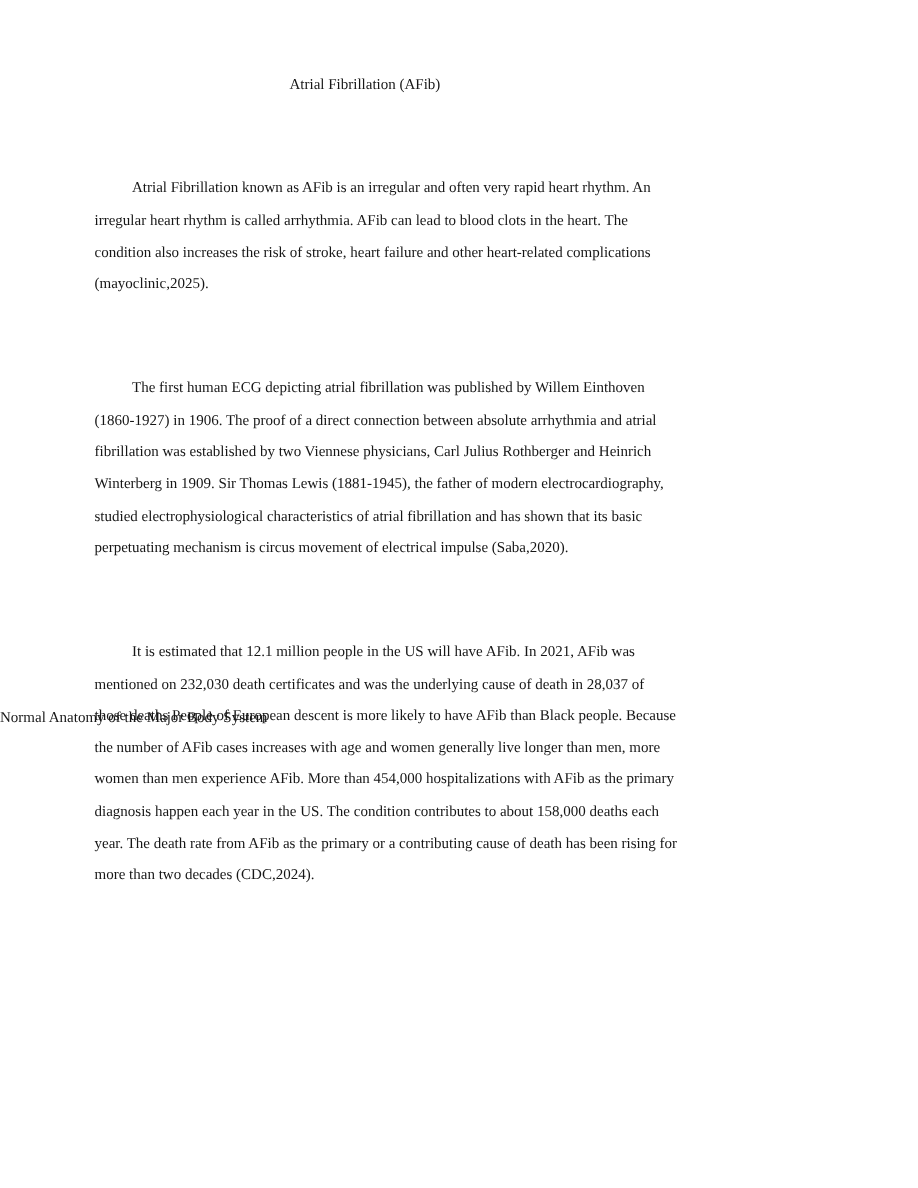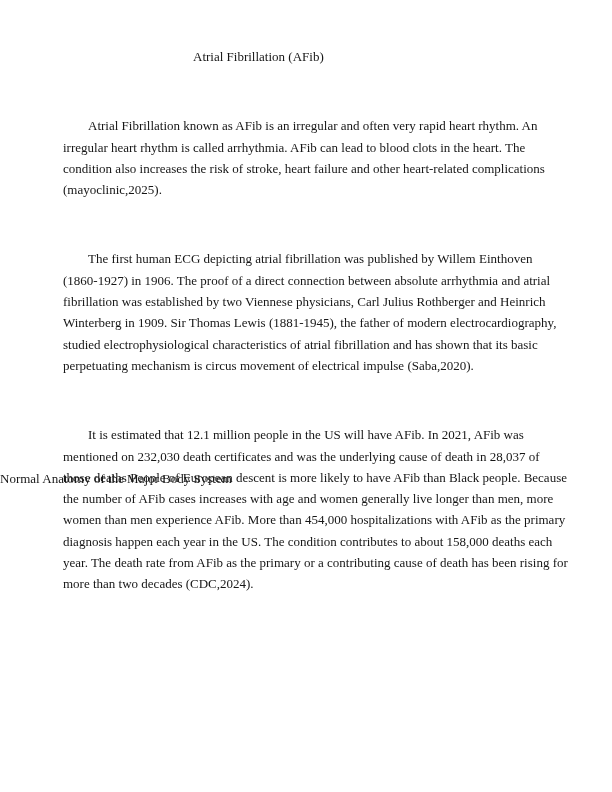--- a/index.html
+++ b/index.html
@@ -7,21 +7,21 @@
     padding: 0;
     background: #ffffff;
   }
   .page {
     position: relative;
     width: 612px;
     height: 792px;
     background: #ffffff;
     overflow: hidden;
     font-family: "Liberation Serif", "DejaVu Serif", serif;
-    font-size: 13px;
+    font-size: 10px;
     color: #161616;
   }
   .flow {
     position: absolute;
     left: 0;
     right: 0;
     line-height: 21.3px;
   }
   .flow-top { top: 46px; }
   .flow-bottom { top: 468px; }

